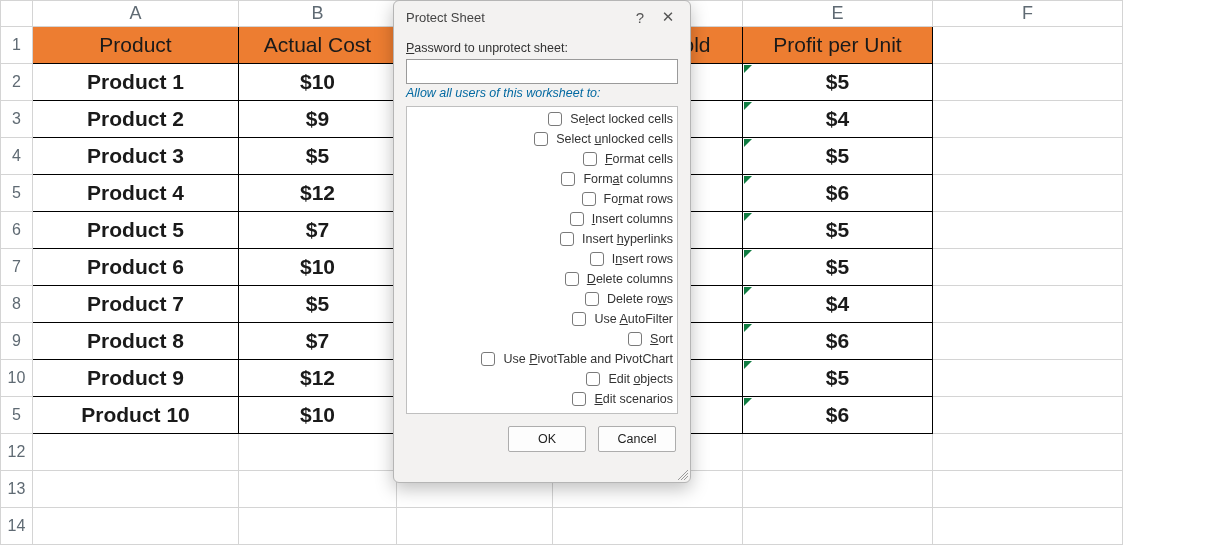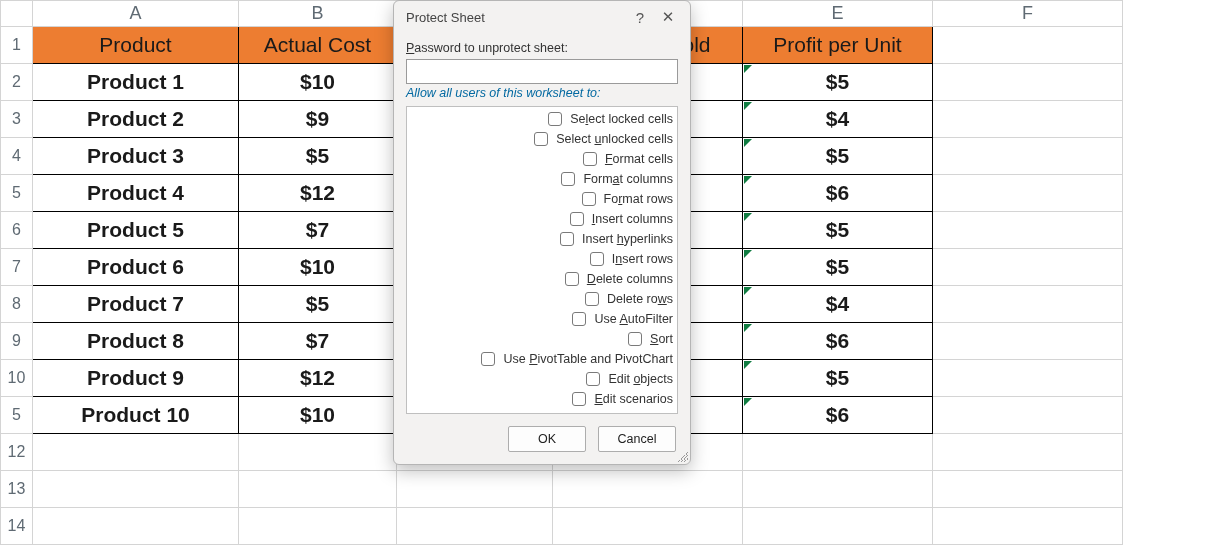--- a/index.html
+++ b/index.html
@@ -78,21 +78,21 @@
     }
     .mainchk .box svg { width:12px; height:12px; }
     .listlabel { margin:2px 0 6px 0; color:#0369a1;font-style:italic; }
     .permlist {
       border:1px solid #bfbfbf; background:#fff; padding:2px 4px 4px 4px;
     }
     .permlist .row { display:flex; align-items:center; gap:8px; height:20px;justify-content:flex-end; }
     .permlist .cb {
       width:14px; height:14px; border:1px solid #7a7a7a; border-radius:3px; background:#fff; flex:0 0 14px;
     }
-    .dlg-foot { display:flex; justify-content:flex-end; gap:12px; padding:12px 14px 12px 0; }
+    .dlg-foot { display:flex; justify-content:flex-end; gap:12px; padding:12px 14px 30px 0; }
     .dlg-foot button {
       width:78px; height:26px; background:#fdfdfd; border:1px solid #adadad; border-radius:2px;
       font-size:12.5px; color:#222; cursor:pointer;
     }
     .corner-resize {
       position:absolute; right:2px; bottom:2px; width:10px; height:10px;
       background:
         linear-gradient(135deg, transparent 50%, #9a9a9a 50% 55%, transparent 55% 65%, #9a9a9a 65% 70%, transparent 70% 80%, #9a9a9a 80% 85%, transparent 85%);
     }
     u.ak { text-decoration: underline; }

